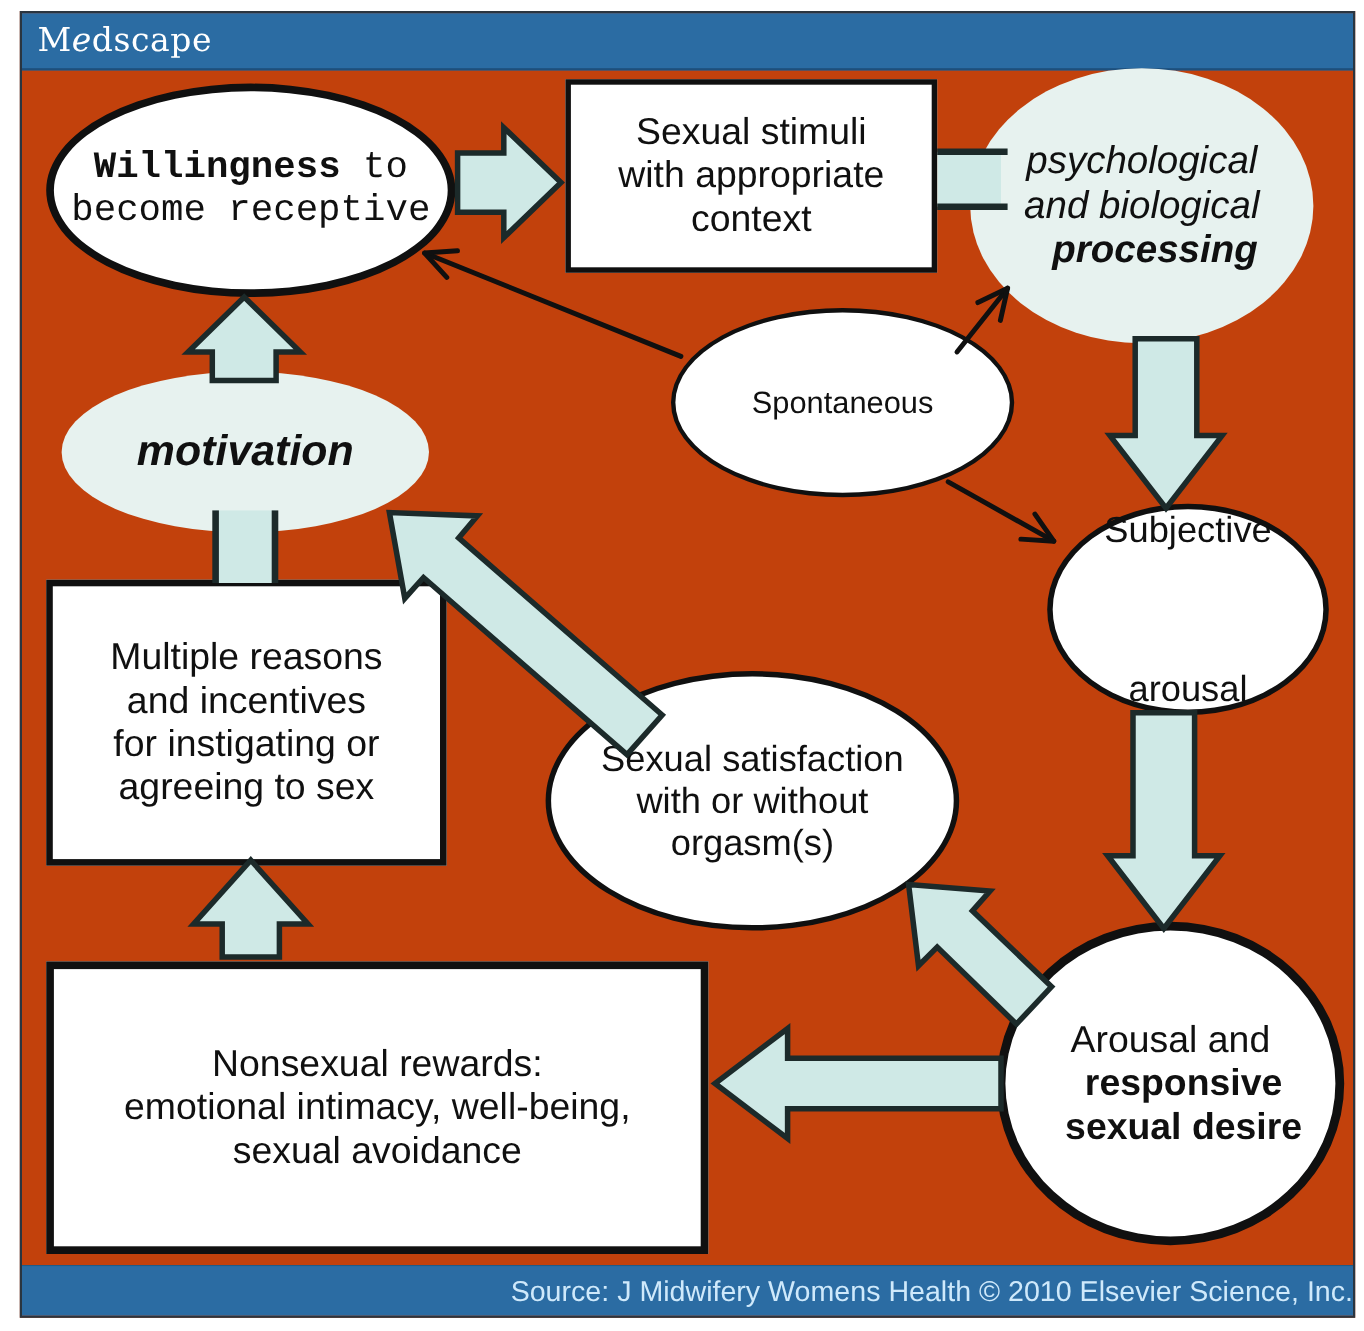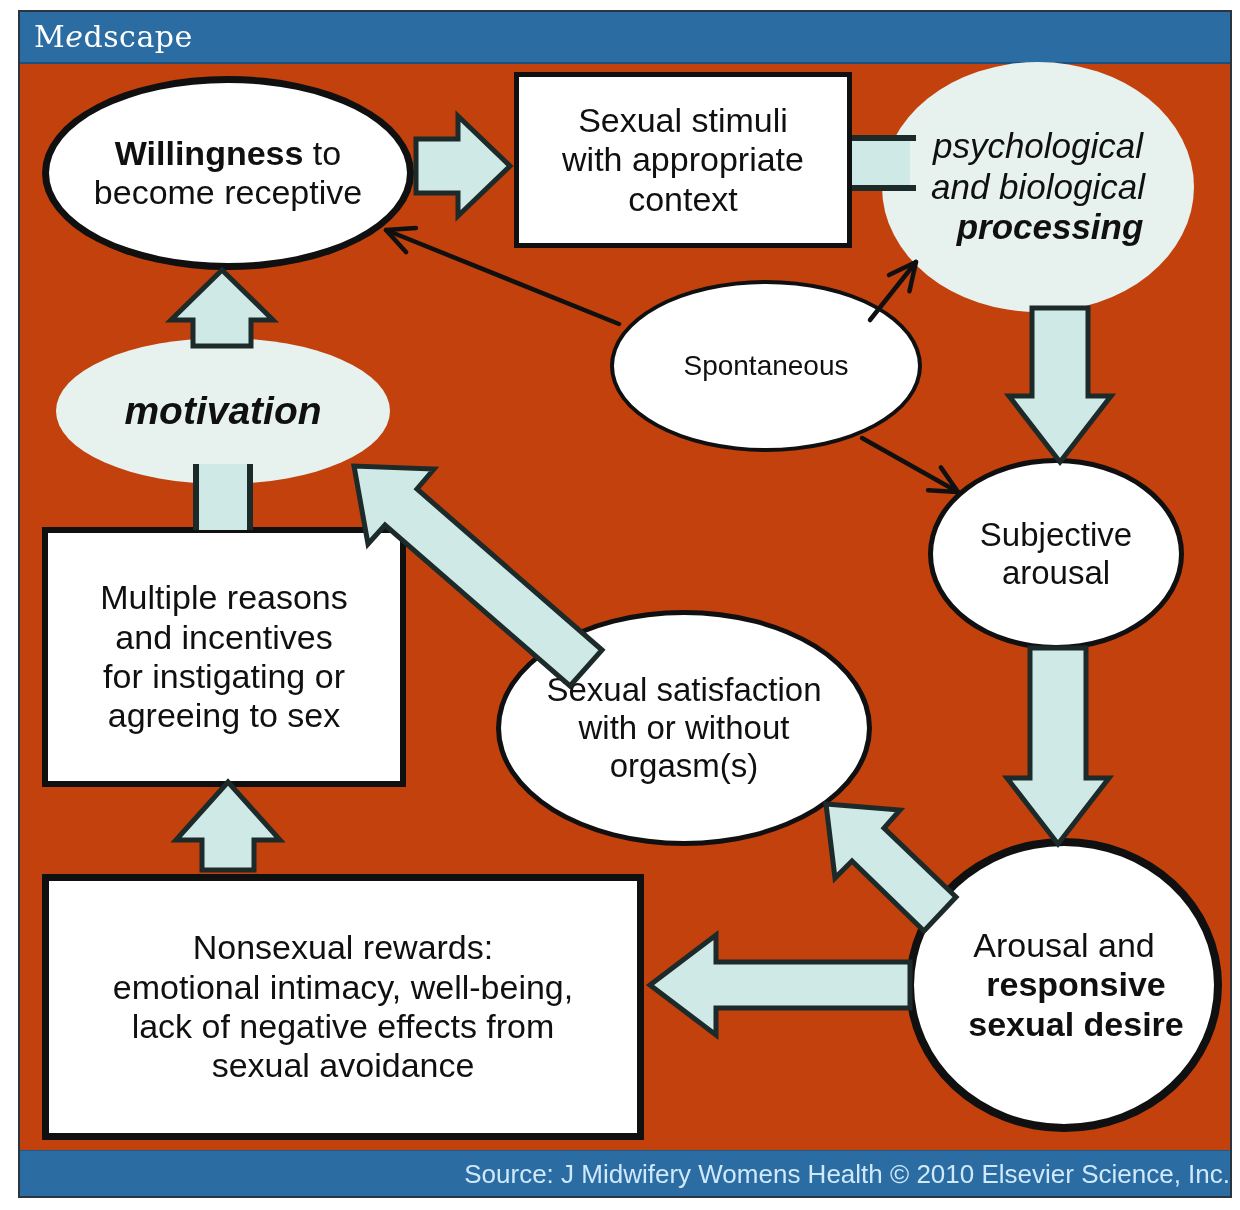--- a/index.html
+++ b/index.html
@@ -37,26 +37,26 @@
     position:absolute;display:flex;flex-direction:column;justify-content:center;align-items:center;
     text-align:center;color:var(--ink);
     font-family:"Liberation Sans", sans-serif;
     line-height:1.16;z-index:1;background:#ffffff;
   }
   .soft{background:var(--pale);}
   .ellipse{border-radius:50%;}
   .node .b{font-weight:bold;}
   .node .bold-line{font-weight:bold;margin-left:24px;}
   .italic{font-style:italic;}
-  #n-willingness{left:22px;top:64px;width:372px;height:194px;border:7px solid var(--ink);font-size:34px;}
+  #n-willingness{left:22px;top:64px;width:372px;height:194px;border:7px solid var(--ink);font-size:34px;font-family:Liberation Mono, monospace;}
   #n-stimuli{left:494px;top:60px;width:338px;height:176px;border:5px solid var(--ink);font-size:34px;}
   #n-processing{left:862px;top:50px;width:312px;height:250px;font-size:35px;}
   #n-spontaneous{left:590px;top:268px;width:312px;height:172px;border:4px solid var(--ink);font-size:28px;}
   #n-motivation{left:36px;top:326px;width:334px;height:146px;font-size:39px;font-weight:bold;}
-  #n-subjective{left:908px;top:446px;width:256px;height:192px;border:5px solid var(--ink);font-size:33px;}
+  #n-subjective{left:932px;top:446px;width:256px;height:192px;border:5px solid var(--ink);font-size:33px;justify-content:space-between;}
   #n-reasons{left:22px;top:515px;width:364px;height:260px;border:6px solid var(--ink);font-size:34px;}
   #n-satisfaction{left:476px;top:598px;width:376px;height:236px;border:5px solid var(--ink);font-size:33px;}
   #n-arousal{left:886px;top:826px;width:316px;height:294px;border:8px solid var(--ink);font-size:34px;}
   #n-nonsexual{left:22px;top:862px;width:602px;height:266px;border:7px solid var(--ink);font-size:34px;}
   svg.arrows{position:absolute;left:0;top:0;z-index:2;pointer-events:none;}
 </style>
 </head>
 <body>
 
 <div class="frame">
@@ -110,21 +110,20 @@
 
   <div class="node ellipse" id="n-arousal">
     <div>Arousal and</div>
     <div class="bold-line">responsive</div>
     <div class="bold-line">sexual desire</div>
   </div>
 
   <div class="node" id="n-nonsexual">
     <div>Nonsexual rewards:</div>
     <div>emotional intimacy, well-being,</div>
-    <div>lack of negative effects from</div>
     <div>sexual avoidance</div>
   </div>
 
   <svg class="arrows" id="arrow-layer" width="1214" height="1188" viewBox="0 0 1214 1188">
       <rect x="832" y="126" width="58" height="50" fill="#cfe9e6"></rect>
       <line x1="832" y1="126" x2="896" y2="126" stroke="#1c2a2a" stroke-width="6"></line>
       <line x1="832" y1="176" x2="896" y2="176" stroke="#1c2a2a" stroke-width="6"></line>
       <rect x="176" y="452" width="54" height="66" fill="#cfe9e6"></rect>
       <line x1="176" y1="452" x2="176" y2="518" stroke="#1c2a2a" stroke-width="6"></line>
       <line x1="230" y1="452" x2="230" y2="518" stroke="#1c2a2a" stroke-width="6"></line>

